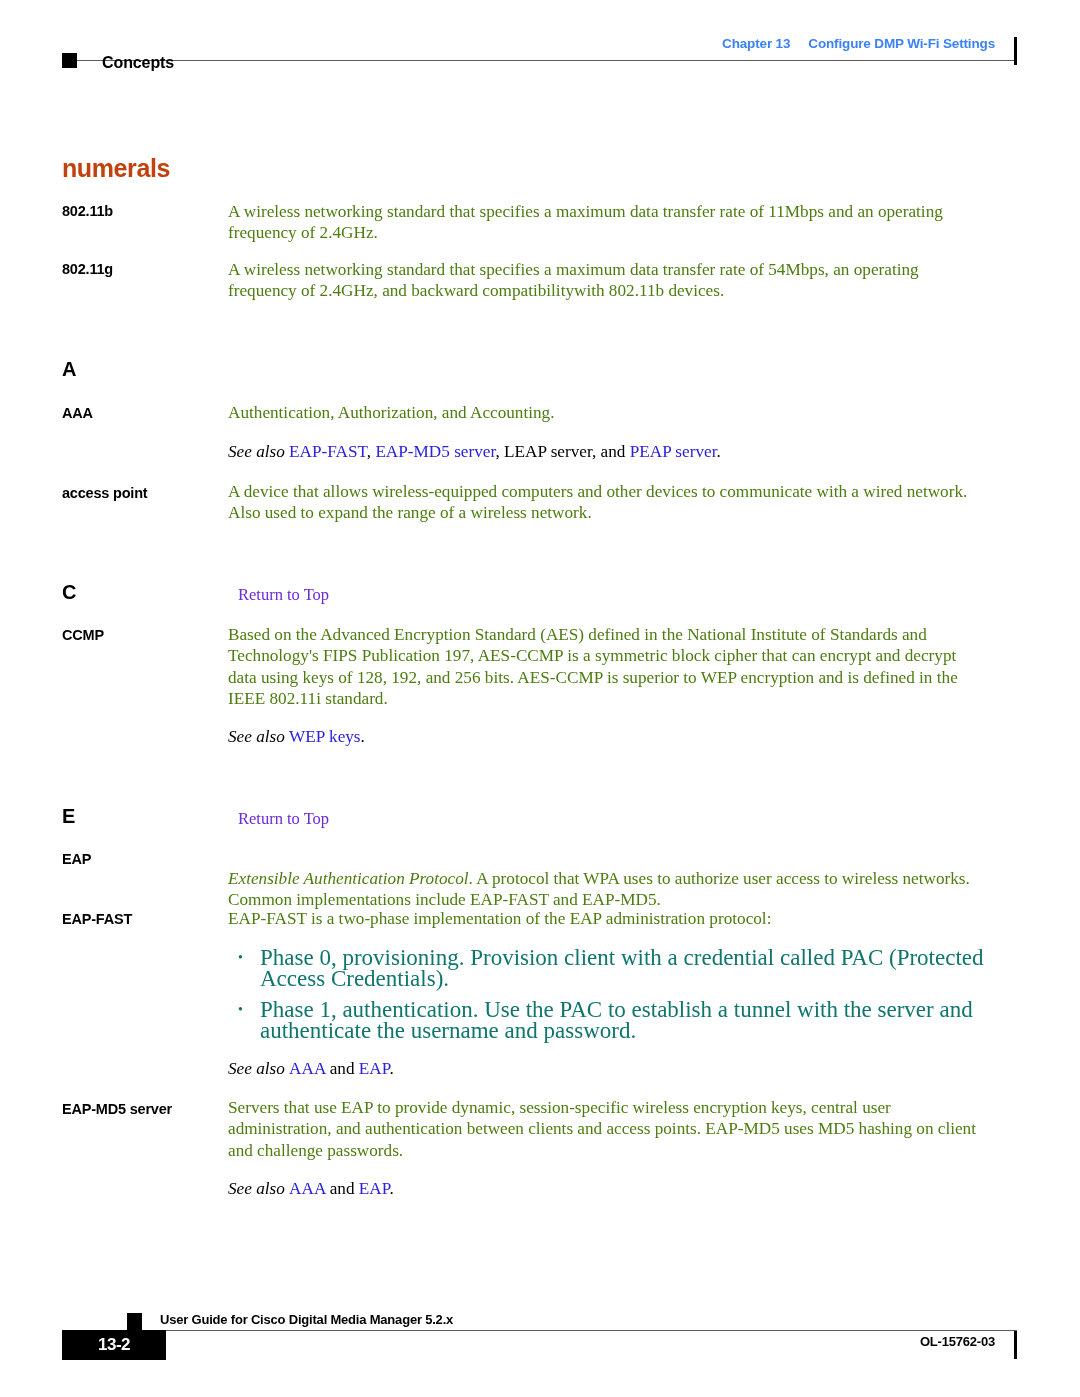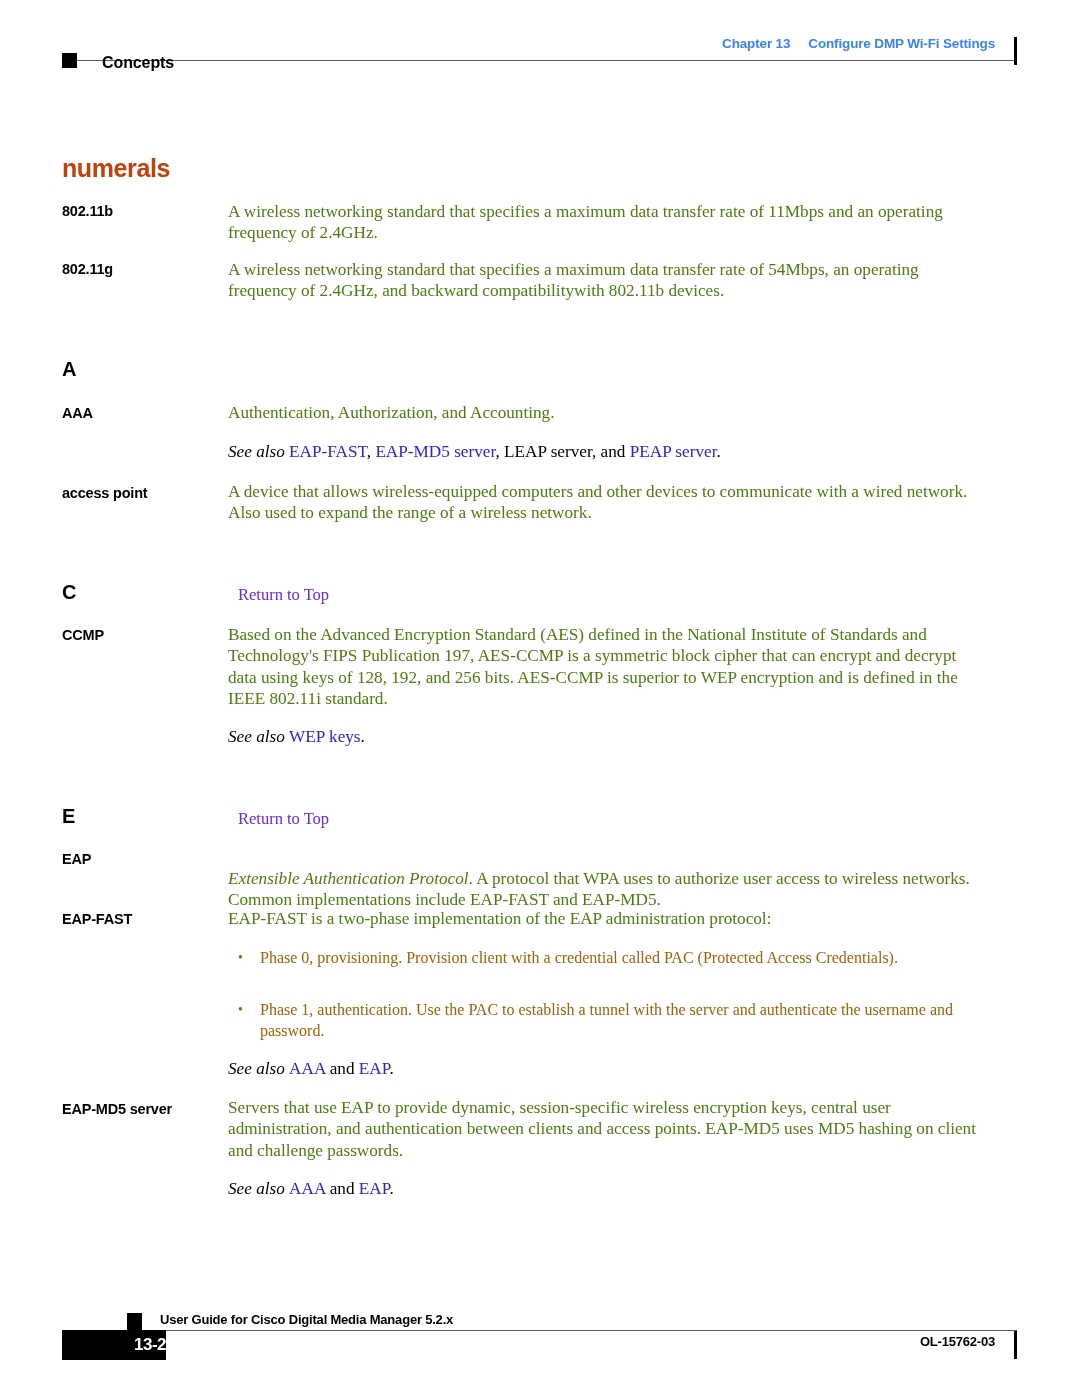--- a/index.html
+++ b/index.html
@@ -148,23 +148,23 @@
   .def em, .em {
     font-style: italic;
   }
 
   
   .bullet-item {
     position: absolute;
     left: 238px;
     width: 750px;
     font-family: "Liberation Serif", serif;
-    font-size: 16px;
+    font-size: 23px;
     line-height: 21.4px;
-    color: #a16207;
+    color: #0f766e;
     padding-left: 22px;
     box-sizing: border-box;
   }
   .bullet-item::before {
     content: "\2022";
     position: absolute;
     left: 0px;
     top: 0px;
     font-size: 14px;
   }
@@ -212,21 +212,21 @@
     height: 30px;
     background: #000;
   }
   .footer-pagenum {
     position: absolute;
     left: 0px;
     top: 30px;
     width: 104px;
     height: 30px;
     line-height: 30px;
-    text-align: right;
+    text-align: center;
     font-family: "Liberation Sans", sans-serif;
     font-weight: bold;
     font-size: 17px;
     letter-spacing: -0.5px;
     color: #ffffff;
   }
   .footer-docid {
     position: absolute;
     right: 22px;
     top: 34px;

